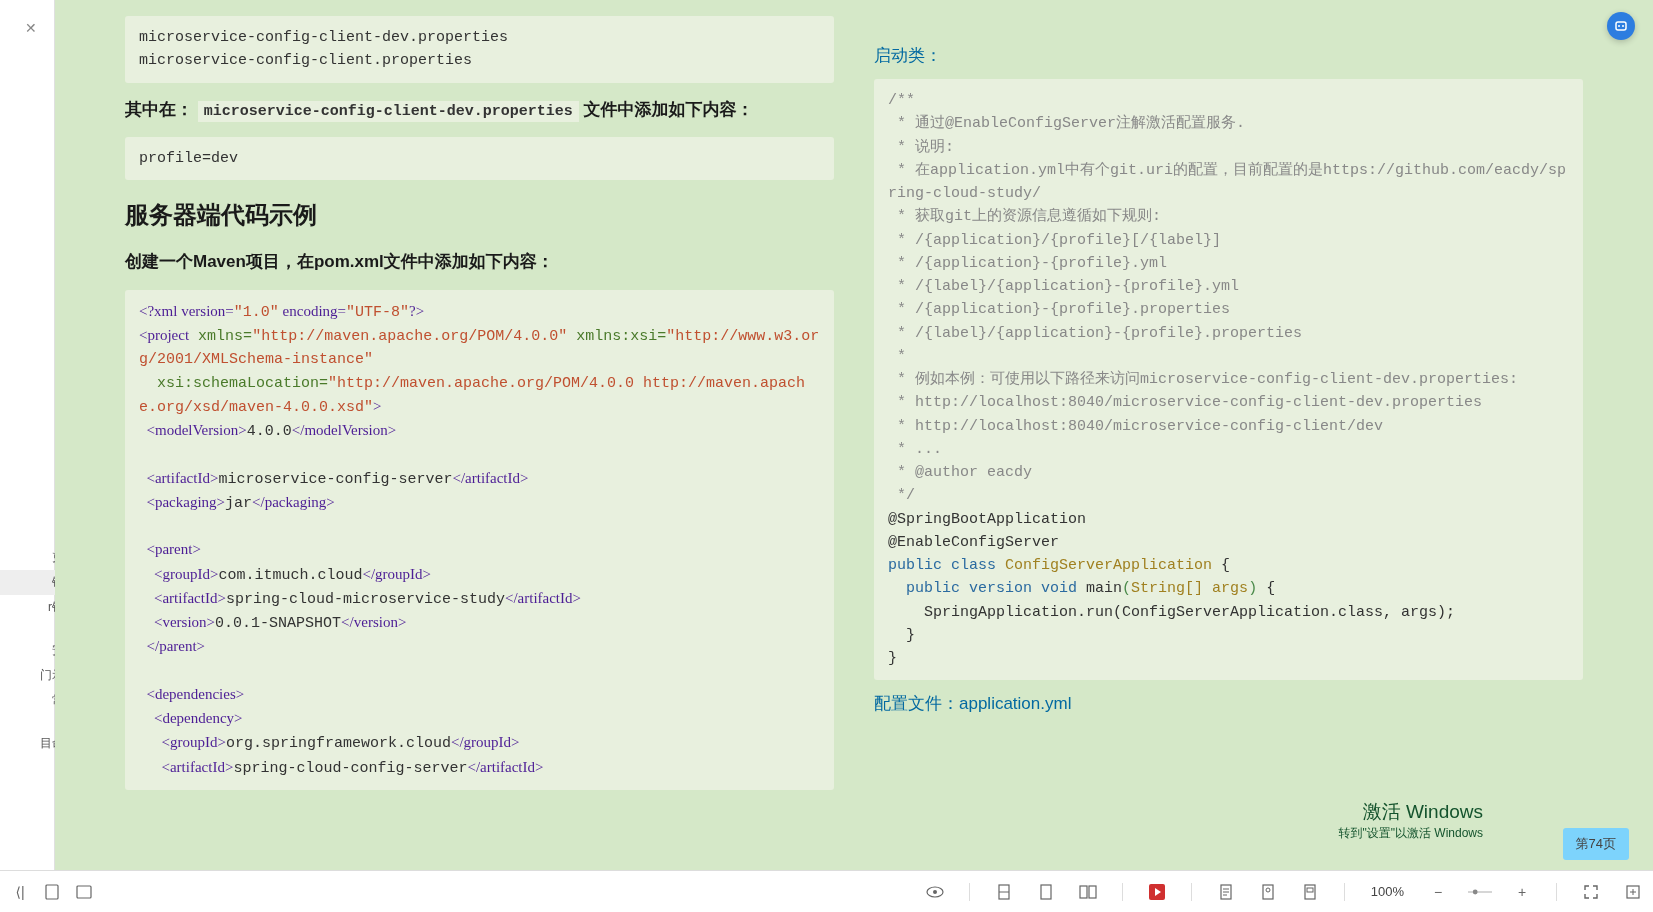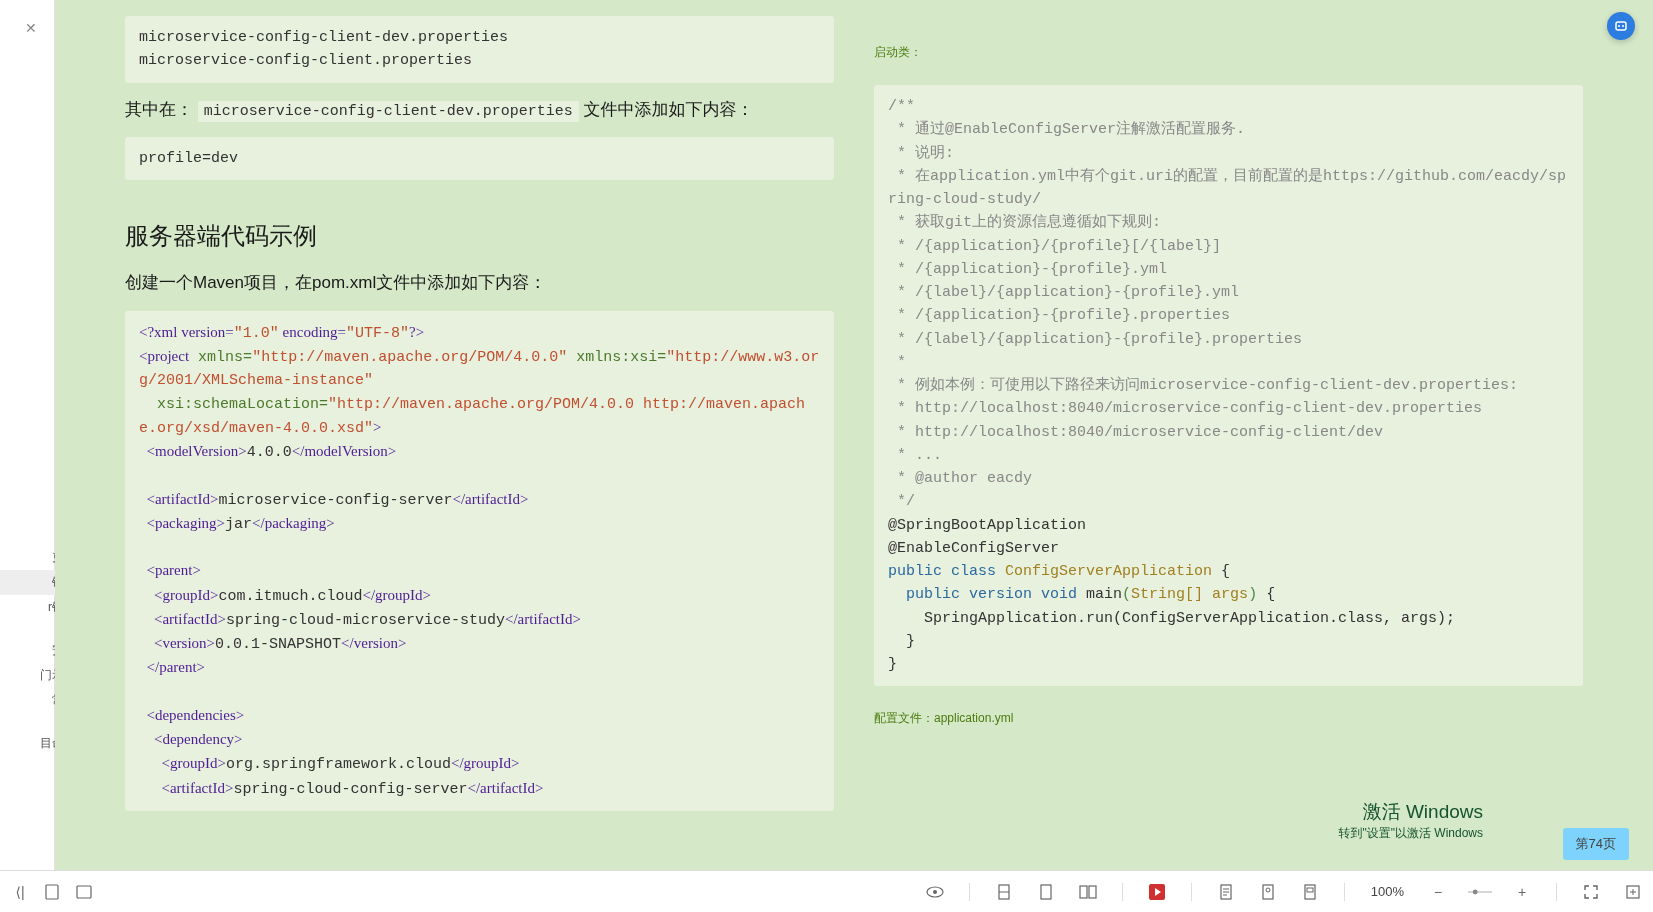--- a/index.html
+++ b/index.html
@@ -79,31 +79,32 @@
       line-height: 1.55;
       white-space: pre-wrap;
       word-break: break-all;
       color: #333;
     }
     .text-para {
       font-size: 17px;
       color: #1a1a1a;
       line-height: 1.8;
       margin: 12px 0;
+      font-weight: bold;
     }
     .section-heading {
       font-size: 24px;
-      font-weight: normal;
+      font-weight: bold;
       color: #1a1a1a;
-      margin: 40px 0 16px 0;
+      margin: 19px 0 16px 0;
     }
     .sub-heading {
-      font-size: 12px;
-      color: #4d7c0f;
-      margin: 24px 0;
+      font-size: 17px;
+      color: #0369a1;
+      margin: 12px 0;
     }
     
     .c-tag { color: #4c1d95; font-family: Liberation Serif, serif; }
     .c-attr { color: #4a7a2a; }
     .c-str { color: #c05030; }
     .c-text { color: #333; }
     .c-comment { color: #888; }
     .c-kw { color: #2a6aa0; }
     .c-type { color: #a08020; }
     .c-paren-g { color: #4a8a4a; }

